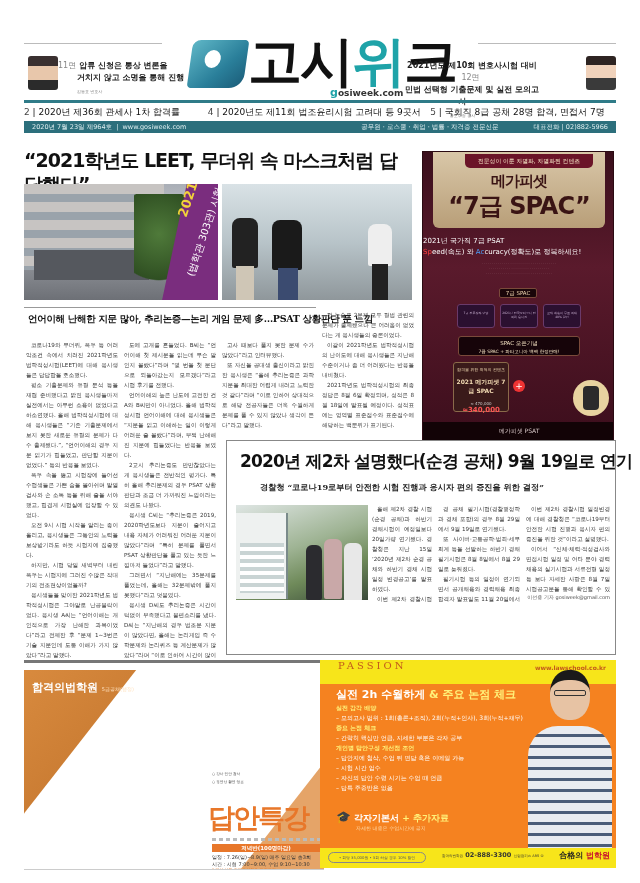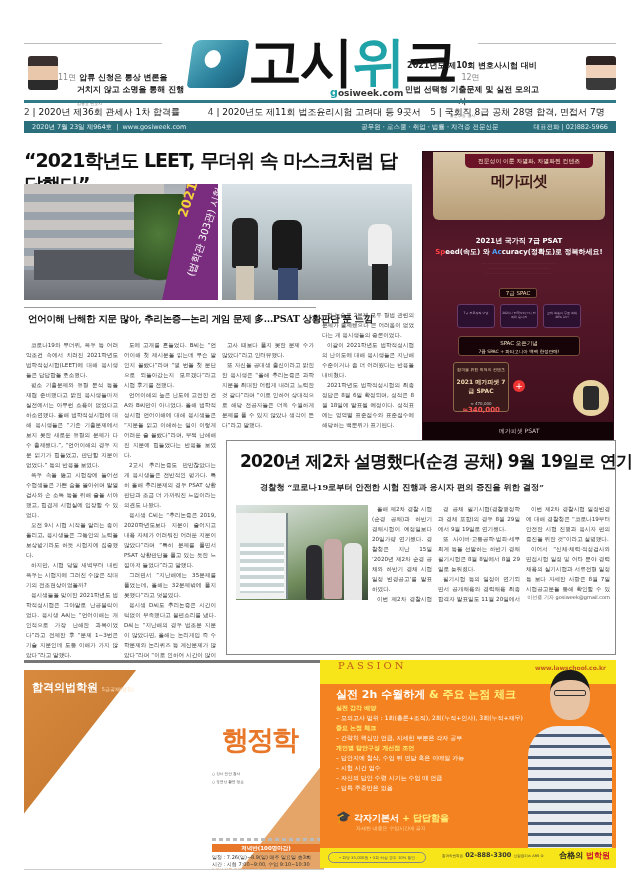--- a/index.html
+++ b/index.html
@@ -32,25 +32,25 @@
 .ph1 .bannertext{position:absolute;left:150px;top:30px;font-size:13px;font-weight:bold;color:#f2d23a;transform:rotate(-72deg);transform-origin:left top;white-space:nowrap}
 .ph1 .bannertext2{position:absolute;left:160px;top:90px;font-size:10px;color:#fff;transform:rotate(-72deg);transform-origin:left top;white-space:nowrap}
 .ph2{left:222px;top:184px;width:190px;height:116px;background:linear-gradient(180deg,#d9e2e6,#b8c4c9 50%,#8f979b)}
 .ph2 .p{position:absolute;background:#222;border-radius:8px 8px 2px 2px}
 .ph2 .leg{position:absolute;background:#3b4b70}
 .deck-rule{position:absolute;left:24px;top:307px;width:292px;height:1px;background:#999}
 .deck{position:absolute;left:28px;top:313px;font-family:"DejaVu Serif","Liberation Serif",serif;font-size:9.5px;font-weight:bold;color:#111;letter-spacing:-.3px;white-space:nowrap}
 .col{position:absolute;font-size:5.6px;line-height:10px;color:#333;text-align:justify;overflow:hidden}
 .col p{text-indent:5px}
 .credit{text-align:right;font-size:5px;color:#555}
-.mega-top{position:absolute;left:10px;top:0;width:172px;height:68px;background:linear-gradient(180deg,#d9c7a8,#b89e78);border-radius:0 0 6px 6px}
+.mega-top{position:absolute;left:10px;top:0;width:172px;height:76px;background:linear-gradient(180deg,#d9c7a8,#b89e78);border-radius:0 0 6px 6px}
 .mega-tag{position:absolute;left:32px;top:2px;width:128px;height:14px;background:#6b1428;border-radius:0 0 5px 5px;color:#f4e2c4;font-size:5.8px;text-align:center;line-height:14px}
 .mega-t1{position:absolute;left:0;top:20px;width:172px;text-align:center;font-size:15px;font-weight:bold;color:#3a1414;letter-spacing:-1px}
 .mega-t2{position:absolute;left:0;top:38px;width:172px;text-align:center;font-size:24px;font-weight:bold;color:#3a1414;letter-spacing:-1px}
-.mega-h{position:absolute;left:0;width:192px;text-align:center;color:#fff;font-size:7px;font-weight:bold}
+.mega-h{position:absolute;left:0;width:192px;text-align:left;color:#fff;font-size:7px;font-weight:normal}
 .mega-h .r{color:#ff4040}.mega-h .b{color:#4aa3ff}
 .mega-small{position:absolute;left:14px;width:164px;text-align:center;color:#c9a9b0;font-size:3.2px;line-height:5px}
 .mega-pill{position:absolute;left:76px;top:133px;width:38px;height:10px;background:#1a0609;border:1px solid #7a4a3a;color:#f0d7b0;font-size:5.5px;text-align:center;line-height:9px;border-radius:2px}
 .mega-box{position:absolute;top:148px;width:38px;height:20px;background:#2b1030;border:1px solid #6a3a6a;border-radius:3px;color:#c8b0d0;font-size:3px;text-align:center;padding-top:6px}
 .mega-open{position:absolute;left:35px;top:168px;width:122px;height:16px;background:#160409;border:1px solid #7a4a3a;border-radius:3px;color:#f6e4c4;font-size:5.5px;text-align:center;line-height:7px;padding-top:1px}
 
 .mega-ext{position:absolute;left:422px;top:151px;width:192px;height:290px;background:linear-gradient(180deg,#3a0f1c,#5a1a2c 40%,#3c0e1c);border:1px solid #2a0a12;overflow:hidden}
 .mega-foot{position:absolute;left:0;bottom:0;width:192px;height:16px;background:#120306;color:#d8c8c8;font-size:6px;line-height:16px;text-align:center}
 .mega-card{position:absolute;top:260px;height:60px;border-radius:3px}
 
@@ -100,21 +100,21 @@
 .adr-logo{position:absolute;right:6px;top:190px;font-size:8px;font-weight:bold;color:#222}
 .adr-logo .r{color:#c8102e}
 </style>
 </head>
 <body>
 
 <div class="hline" style="left:24px;top:43px;width:138px"></div>
 <div class="hline" style="left:478px;top:43px;width:138px"></div>
 
 <div class="avatar" style="left:28px;top:56px;background:linear-gradient(180deg,#3a3030 0 30%,#e8c7ab 30% 70%,#2b2b2b 70%)"></div>
-<div class="teaser" style="left:58px;top:72px">
+<div class="teaser" style="left:58px;top:60px">
   <span class="pg">11면</span><b>압류 신청은 통상 변론을</b><br>
   <b style="margin-left:19px">거치지 않고 소명을 통해 진행</b>
   <span class="byline" style="margin-left:19px">김동호 변호사</span>
 </div>
 
 <div class="logo-g"></div>
 <div class="logo-text"><span>고시</span><span class="wi">위</span><span>크</span></div>
 <div class="logo-url"><span class="g">g</span><span>osiweek.com</span></div>
 
 <div class="teaser" style="left:442px;top:60px;text-align:center;width:140px;margin-left:-40px">
@@ -180,20 +180,21 @@
   <p>험 논술은 2문제 모두 형법 관련의 문제가 출제됐으나 큰 어려움이 없었다는 게 응시생들의 중론이었다.</p>
     <p>이같이 2021학년도 법학적성시험의 난이도에 대해 응시생들은 지난해 수준이거나 좀 더 어려웠다는 반응을 내비쳤다.</p>
     <p>2021학년도 법학적성시험의 최종정답은 8월 6일 확정되며, 성적은 8월 18일에 발표될 예정이다. 성적표에는 영역별 표준점수와 표준점수에 해당하는 백분위가 표기된다.</p>
 
 </div>
 
 <div class="mega-ext">
   <div class="mega-top">
     <div class="mega-tag">전문성이 이룬 차별화, 차별화된 컨텐츠</div>
     <div class="mega-t1">메가피셋</div>
+    <div class="mega-t2">“7급 SPAC”</div>
   </div>
   <div class="mega-h" style="top:84px">2021년 국가직 7급 PSAT</div>
   <div class="mega-h" style="top:95px"><span class="r">Sp</span><span>eed(속도) 와 </span><span class="b">Ac</span><span>curacy(정확도)로 정복하세요!</span></div>
   <div class="mega-small" style="top:110px">· · · · · · · · · · · · · · · · · · · · · · · · · · · · · · · · · · · · ·<br>· · · · · · · · · · · · · · · · · · · · · · · · · · · · · ·<br>· · · · · · · · · · · · · · · · · · · · · · · · · · · · · · · · ·</div>
   <div class="mega-pill" style="top:136px">7급 SPAC</div>
   <div class="mega-box" style="left:34px;top:152px;height:24px">7급 전문강좌 반영</div>
   <div class="mega-box" style="left:77px;top:152px;height:24px">2021년 전국모의고사 전회차 응시권</div>
   <div class="mega-box" style="left:120px;top:152px;height:24px">교재 배송비 무료 최대 40% 할인</div>
   <div class="mega-open" style="top:184px;height:20px;line-height:8px;padding-top:2px"><span>SPAC 오픈기념</span><br><span style="font-size:4.5px">7급 SPAC + 파타고니아 백팩 한정판매!</span></div>
   <div class="mega-card" style="left:30px;top:210px;width:56px;height:50px;background:#3a1a1a;border:1px solid #8a6a4a;color:#f3dcb4;font-size:4px;text-align:center;padding-top:4px">
@@ -232,23 +233,23 @@
     <p>이어서 “신체·체력·적성검사와 면접시험 일정 및 여타 분야 경력채용의 실기시험과 서류전형 일정 등 보다 자세한 사항은 8월 7일 시험공고문을 통해 확인할 수 있다”라고 덧붙였다.</p>
 </div>
 <div class="credit abs" style="left:526px;top:594px;width:84px">이선용 기자 gosiweek@gmail.com</div>
 
 <div class="thick-rule"></div>
 
 <div class="ad-left">
   <div class="adl-photo"></div>
   <div class="adl-white"></div>
   <div class="adl-brand"><span>합격의법학원</span> <small>5급공채(행정)</small></div>
-  <div class="adl-subj">행정학</div>
   <div class="adl-opt" style="top:102px;left:188px">○ 강사 답안 첨삭</div>
   <div class="adl-opt" style="top:110px;left:188px">○ 동영상 촬영 없음</div>
+  <div class="adl-lect">답안특강</div>
   <div class="adl-dots"></div>
   <div class="adl-bar">저녁반(100명마감)</div>
   <div class="adl-info" style="top:184px">일정 : 7.26(일)~8.9(일) 매주 일요일 총3회</div>
   <div class="adl-info" style="top:191px">시간 : 시험 7:00~9:00, 수업 9:10~10:30</div>
   <div class="adl-info adl-note" style="top:197px;font-size:4px">* 강사 시험 감독 * 선착순 마감유의</div>
 </div>
 
 <div class="ad-right">
   <div class="adr-yellow"></div>
   <div class="adr-passion">PASSION</div>
@@ -261,18 +262,18 @@
   <div class="adr-line hl" style="top:84px">개인별 답안구성 개선점 조언</div>
   <div class="adr-line" style="top:94px">– 답안지에 첨삭, 수업 뒤 면담 혹은 이메일 가능</div>
   <div class="adr-line" style="top:104px">– 시험 시간 엄수</div>
   <div class="adr-line" style="top:114px">– 자신의 답안 수령 시기는 수업 때 언급</div>
   <div class="adr-line" style="top:124px">– 답특 주중반은 없음</div>
   <div class="adr-teacher">
     <div class="shirt"></div>
       <div class="head"></div>
       <div class="glass"></div>
   </div>
-  <div class="adr-books"><span style="color:#fff27a;font-size:12px">🎓</span> <span>각자기본서 </span><span class="y">+ 답답함을</span><small>자세한 내용은 수업시간에 공지</small></div>
+  <div class="adr-books"><span style="color:#fff27a;font-size:12px">🎓</span> <span>각자기본서 </span><span class="y">+ 추가자료</span><small>자세한 내용은 수업시간에 공지</small></div>
   <div class="adr-yellow-bot"></div>
   <div class="adr-pill">• 회당 35,000원   • 3회 하실 경우 10% 할인</div>
   <div class="adr-phone"><small>합격의법학원</small> <span>02-888-3300</span> <small>신림캠퍼스 ARS ①</small></div>
   <div class="adr-logo"><span>合格의 </span><span class="r">법학원</span></div>
 </div>
 
 </body></html>

